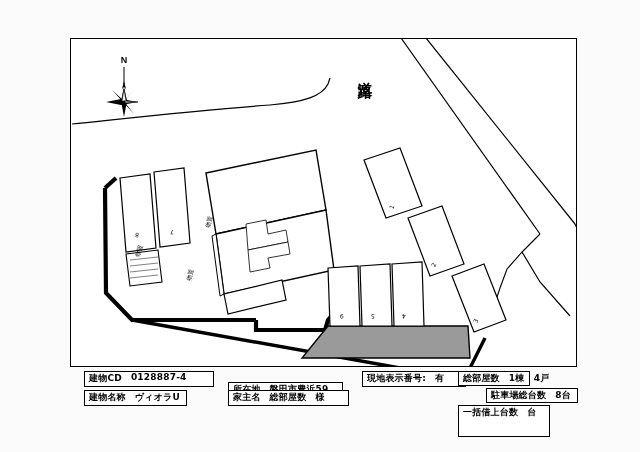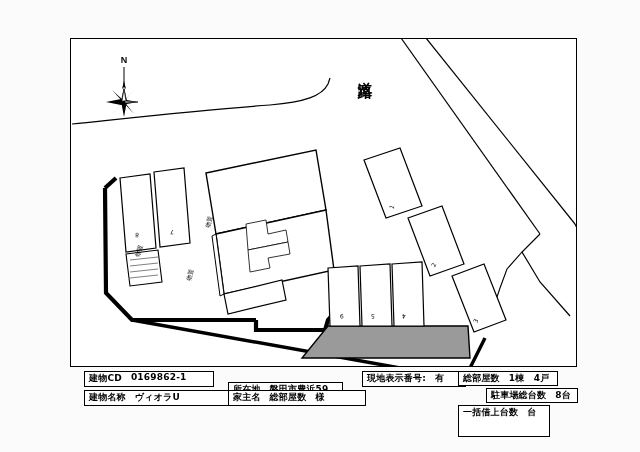--- a/index.html
+++ b/index.html
@@ -186,44 +186,44 @@
   <div class="tiny" style="left:402px;top:313px;transform:rotate(180deg);">4</div>
 
   <div class="tiny" style="left:390px;top:204px;transform:rotate(-66deg);">1</div>
   <div class="tiny" style="left:432px;top:262px;transform:rotate(-66deg);">2</div>
   <div class="tiny" style="left:474px;top:318px;transform:rotate(-66deg);">3</div>
 
   <div class="info">
 
     <div class="ibox" style="left:84px;top:3px;width:130px;height:16px;">
       <span class="k">建物CD</span>
-      <span class="v">0169862-1</span>
-    </div>
-
-    <div class="ibox" style="left:84px;top:22px;width:156px;height:16px;">
+      <span class="v">0128887-4</span>
+    </div>
+
+    <div class="ibox" style="left:84px;top:22px;width:103px;height:16px;">
       <span class="k">建物名称</span>
       <span class="v">ヴィオラU</span>
     </div>
 
     <div class="ibox" style="left:228px;top:14px;width:115px;height:16px;">
       <span class="k">所在地</span>
       <span class="v">磐田市豊浜59</span>
     </div>
 
-    <div class="ibox" style="left:228px;top:22px;width:138px;height:16px;">
+    <div class="ibox" style="left:228px;top:22px;width:121px;height:16px;">
       <span class="k">家主名</span>
       <span class="v">総部屋数　様</span>
     </div>
 
     <div class="ibox" style="left:362px;top:3px;width:104px;height:16px;">
       <span class="k">現地表示番号:</span>
       <span class="v">有</span>
     </div>
 
-    <div class="ibox" style="left:458px;top:3px;width:100px;height:15px;">
+    <div class="ibox" style="left:458px;top:3px;width:72px;height:15px;">
       <span class="k">総部屋数</span>
       <span class="v">1棟　4戸</span>
     </div>
 
     <div class="ibox" style="left:458px;top:20px;width:92px;height:15px;margin-left:28px;">
       <span class="k">駐車場総台数</span>
       <span class="v">8台</span>
     </div>
 
     <div class="ibox" style="left:458px;top:37px;width:92px;height:32px;">

